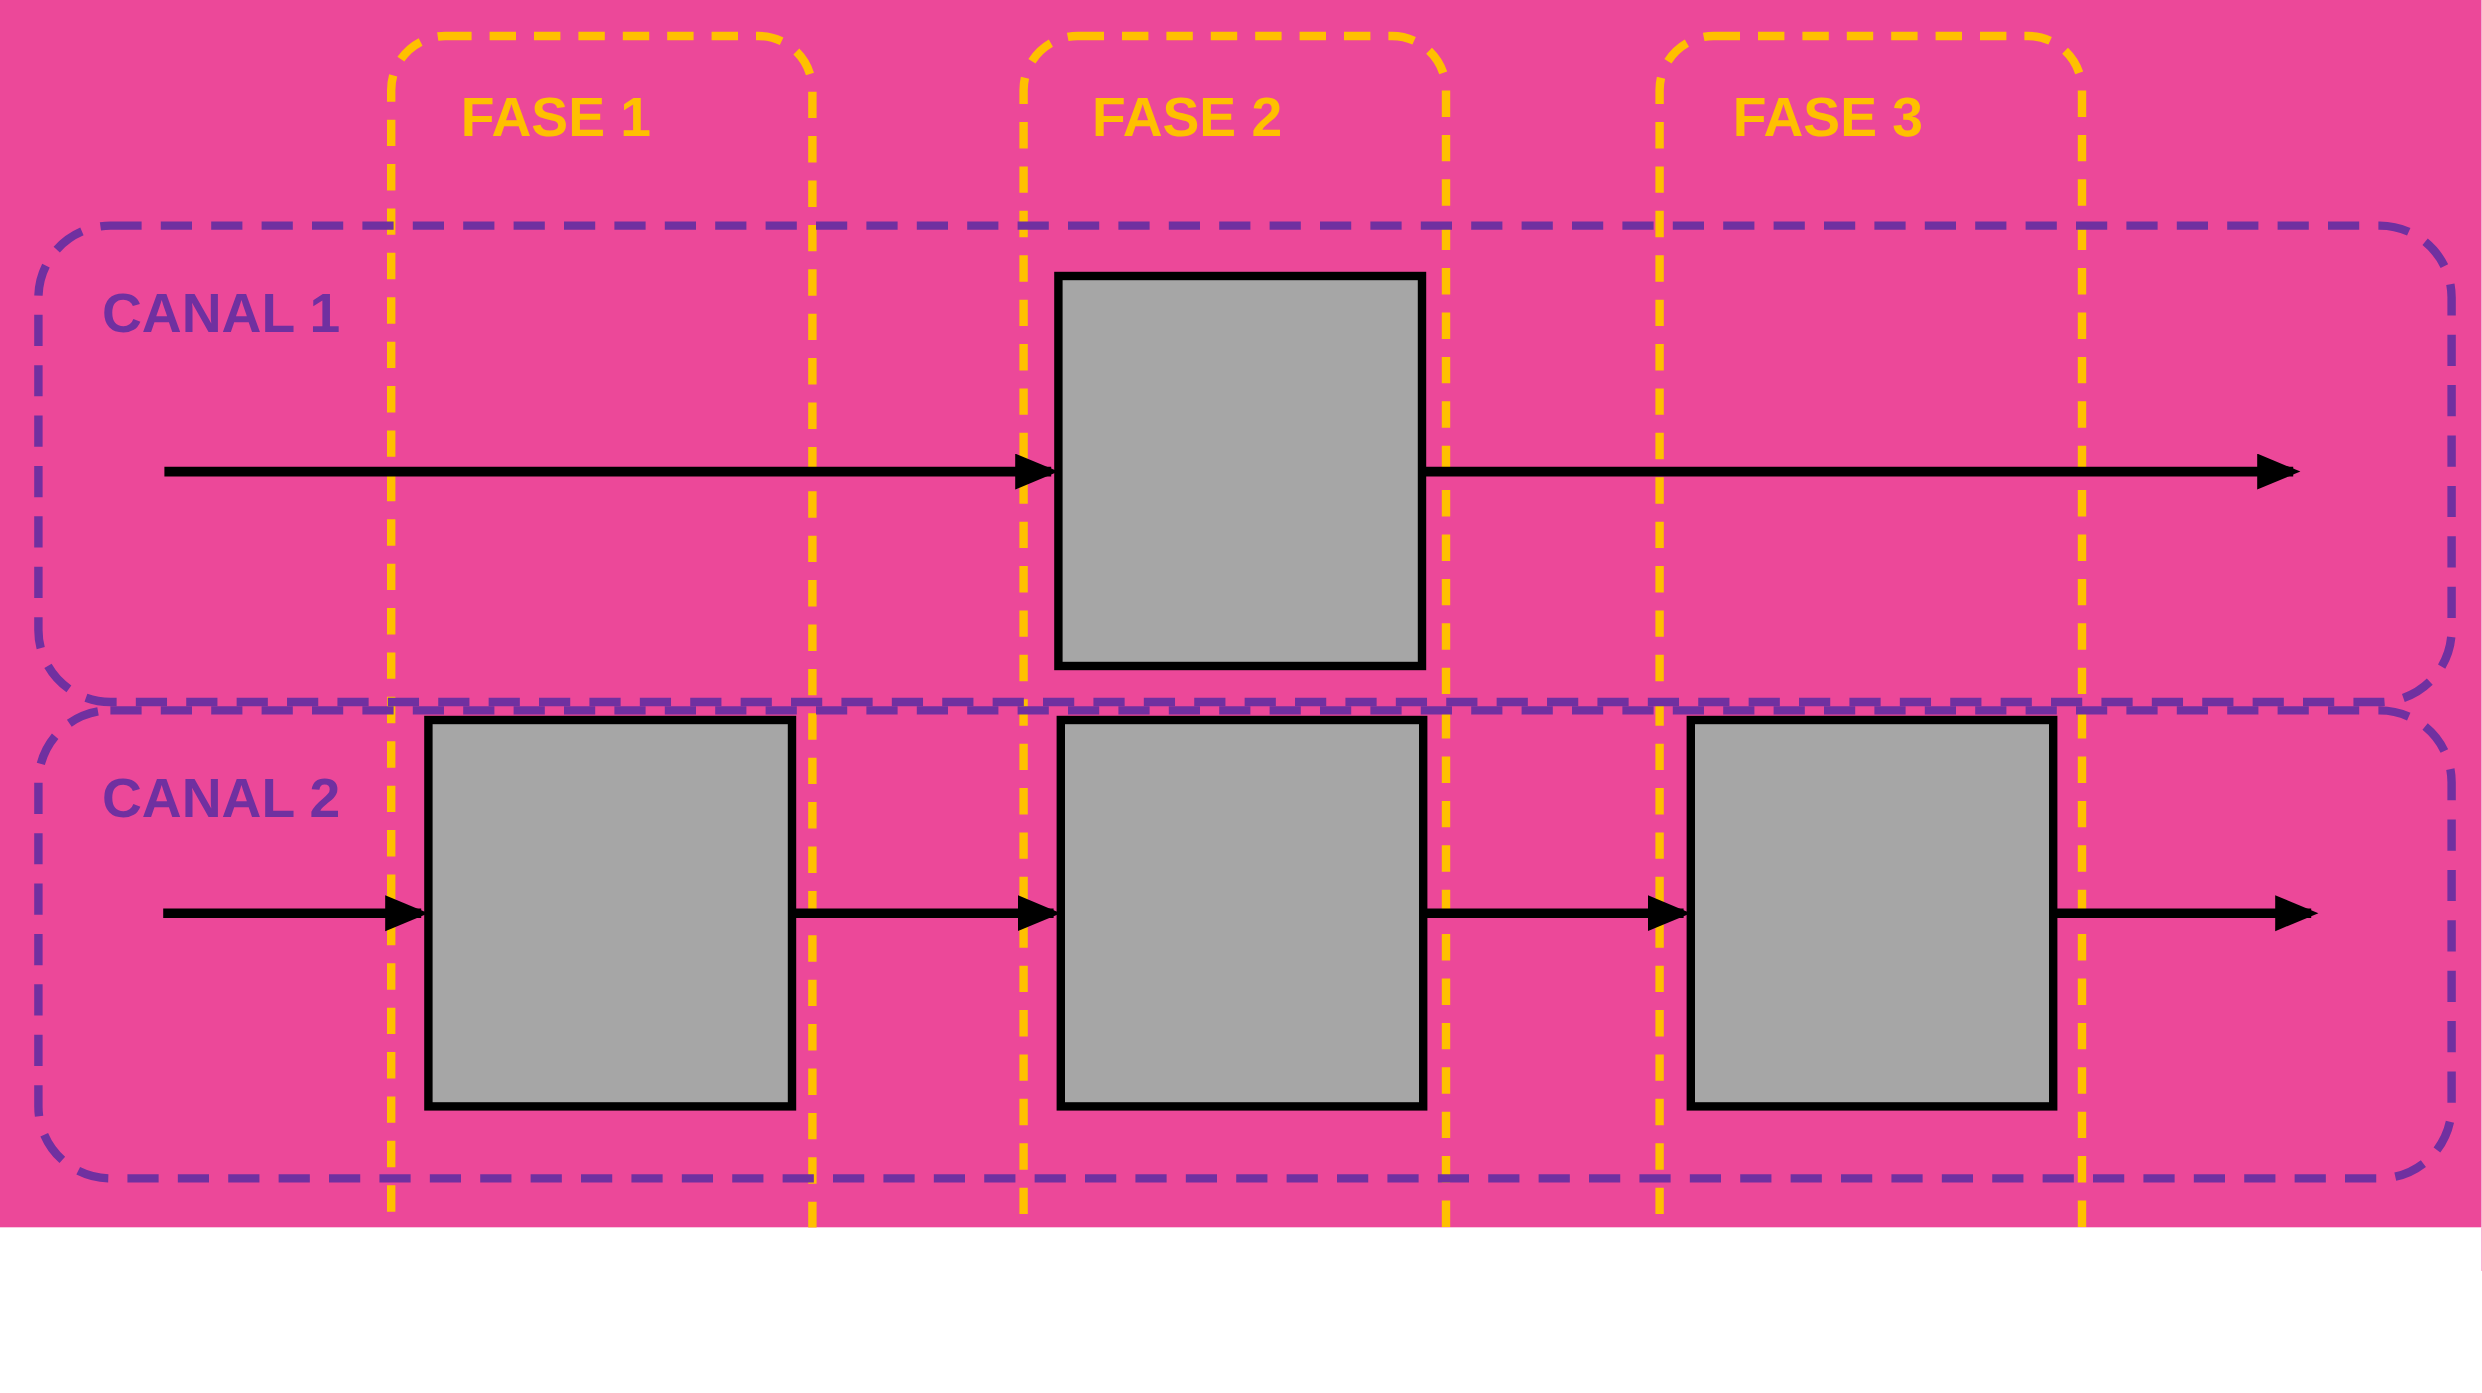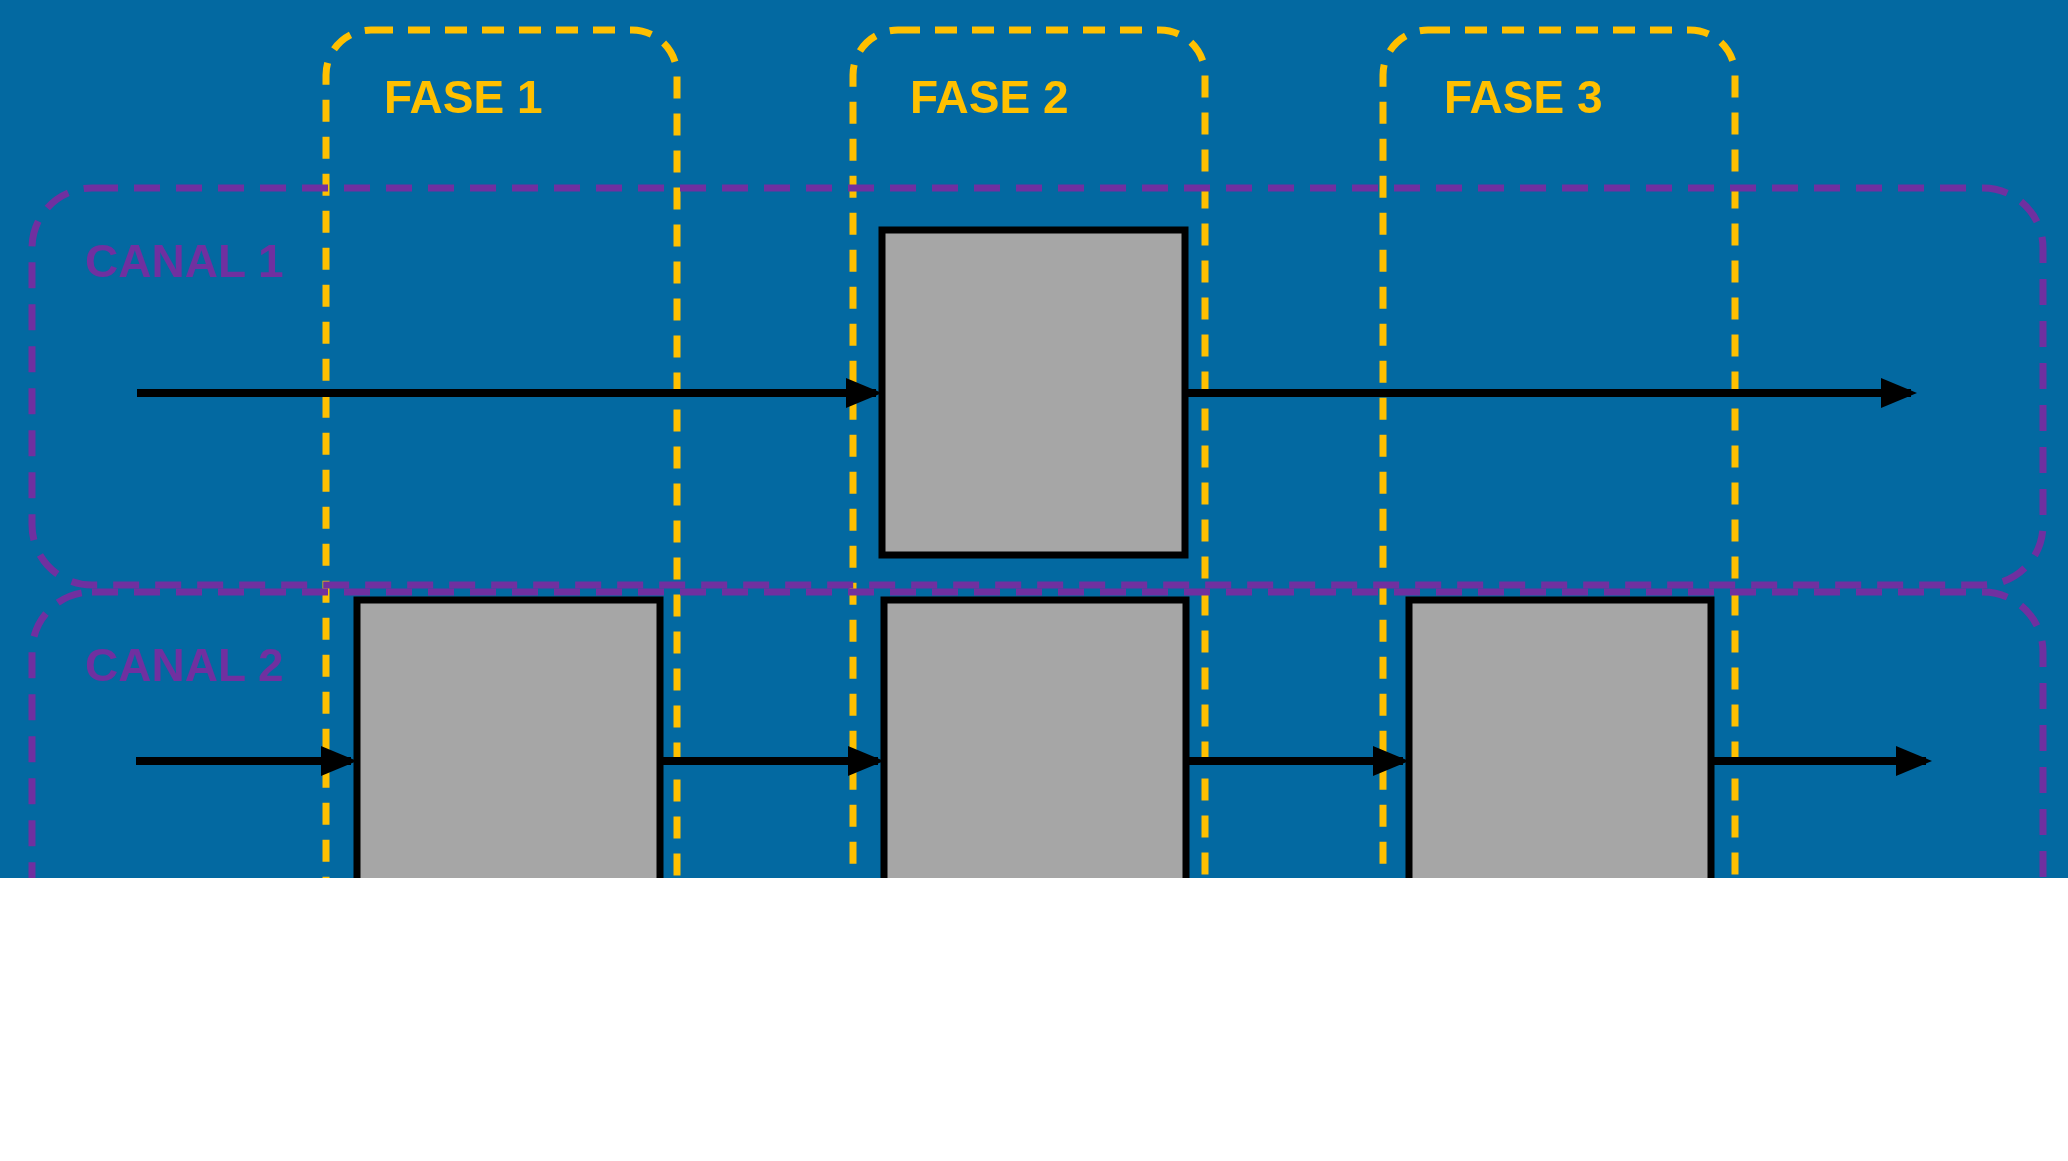--- a/index.html
+++ b/index.html
@@ -3,22 +3,22 @@
 <meta charset="utf-8">
 <style>
   html, body {
     margin: 0;
     padding: 0;
     background: #ffffff;
   }
   .canvas {
     position: relative;
     width: 2068px;
-    height: 878px;
-    background: #0369a1;
+    height: 1023px;
+    background: #ec4899;
     font-family: "Liberation Sans", sans-serif;
   }
   svg { display: block; }
   .phase-col {
     fill: none;
     stroke-width: 7;
     stroke-dasharray: 22 15;
     stroke-linecap: butt;
   }
   .channel-row {

